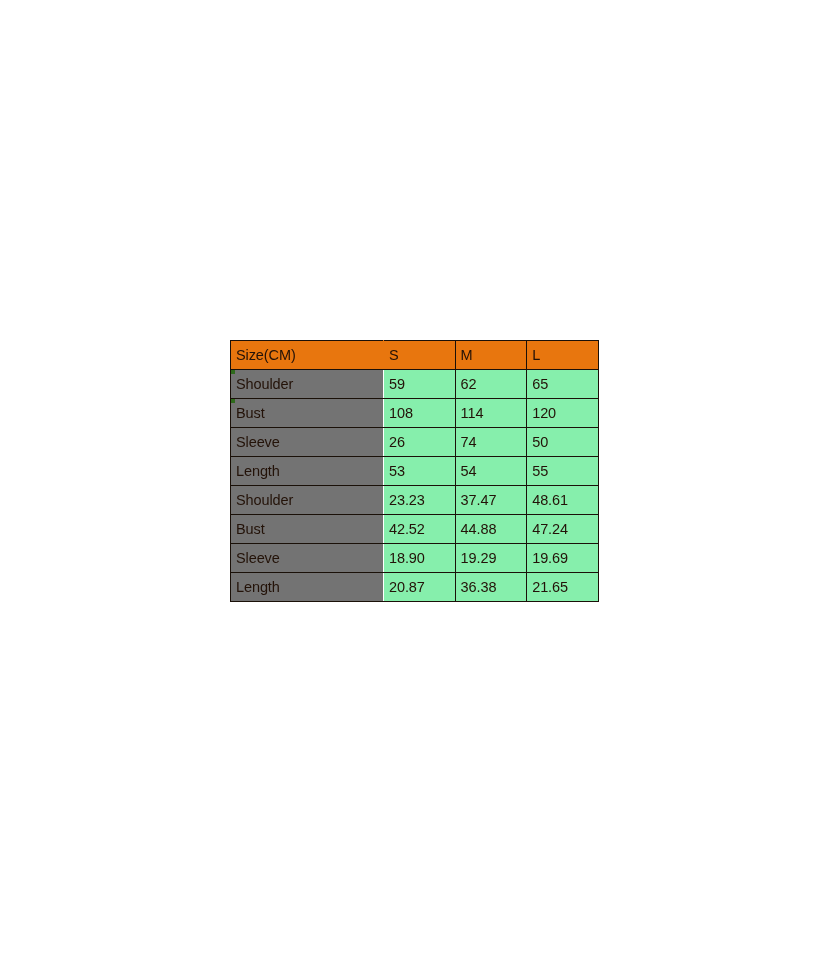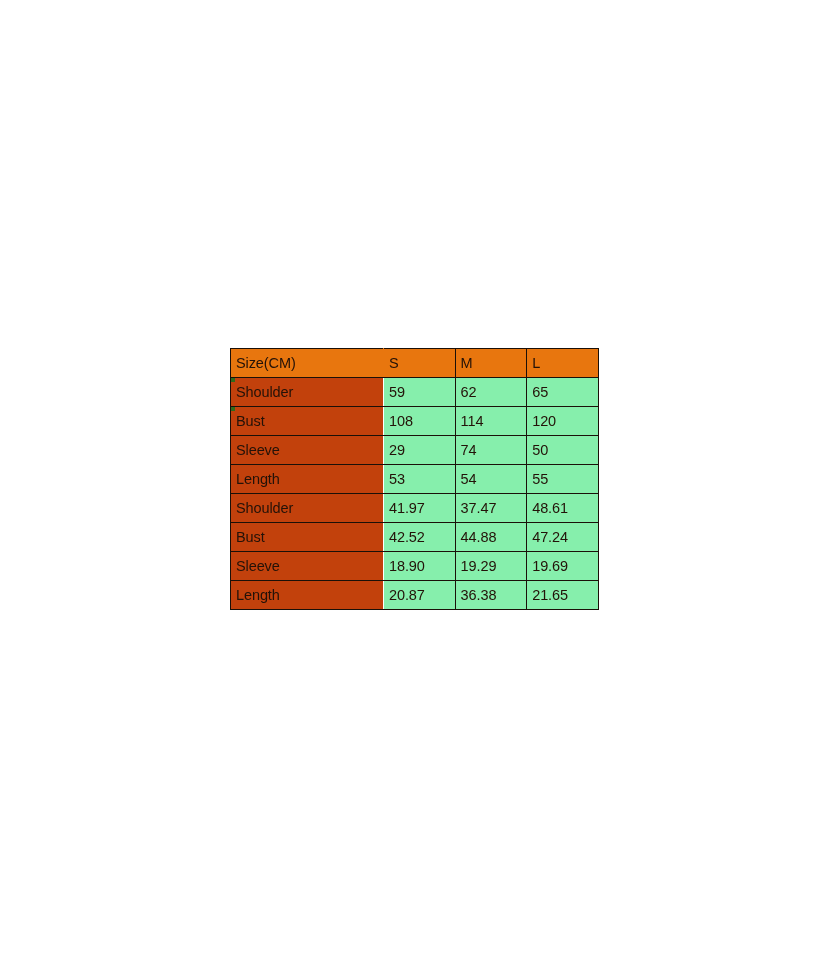--- a/index.html
+++ b/index.html
@@ -17,21 +17,21 @@
   #page {
     position: relative;
     width: 830px;
     height: 960px;
     background: #ffffff;
   }
 
   #size-chart {
     position: absolute;
     left: 230px;
-    top: 348px;
+    top: 340px;
     width: 368px;
     border-collapse: collapse;
     table-layout: fixed;
     background: #ffffff;
   }
 
   #size-chart col.c-label { width: 153px; }
   #size-chart col.c-size  { width: 71.6px; }
 
   #size-chart td {
@@ -42,21 +42,21 @@
     color: #231208;
     border: 1px solid #1a1008;
     white-space: nowrap;
     overflow: hidden;
     font-stretch: semi-condensed;
     letter-spacing: -0.1px;
   }
 
   
   #size-chart td.label {
-    background: #c2410c;
+    background: #737373;
     border-right-color: #ffffff;
     position: relative;
   }
 
   
   #size-chart td.label.artifact::before {
     content: "";
     position: absolute;
     left: 0;
     top: 0;
@@ -112,36 +112,36 @@
 
       <tr>
         <td class="label artifact">Bust</td>
         <td class="value">108</td>
         <td class="value">114</td>
         <td class="value">120</td>
       </tr>
 
       <tr>
         <td class="label">Sleeve</td>
-        <td class="value">29</td>
+        <td class="value">26</td>
         <td class="value">74</td>
         <td class="value">50</td>
       </tr>
 
       <tr>
         <td class="label">Length</td>
         <td class="value">53</td>
         <td class="value">54</td>
         <td class="value">55</td>
       </tr>
 
 
       <tr>
         <td class="label">Shoulder</td>
-        <td class="value">41.97</td>
+        <td class="value">23.23</td>
         <td class="value">37.47</td>
         <td class="value">48.61</td>
       </tr>
 
       <tr>
         <td class="label">Bust</td>
         <td class="value">42.52</td>
         <td class="value">44.88</td>
         <td class="value">47.24</td>
       </tr>

